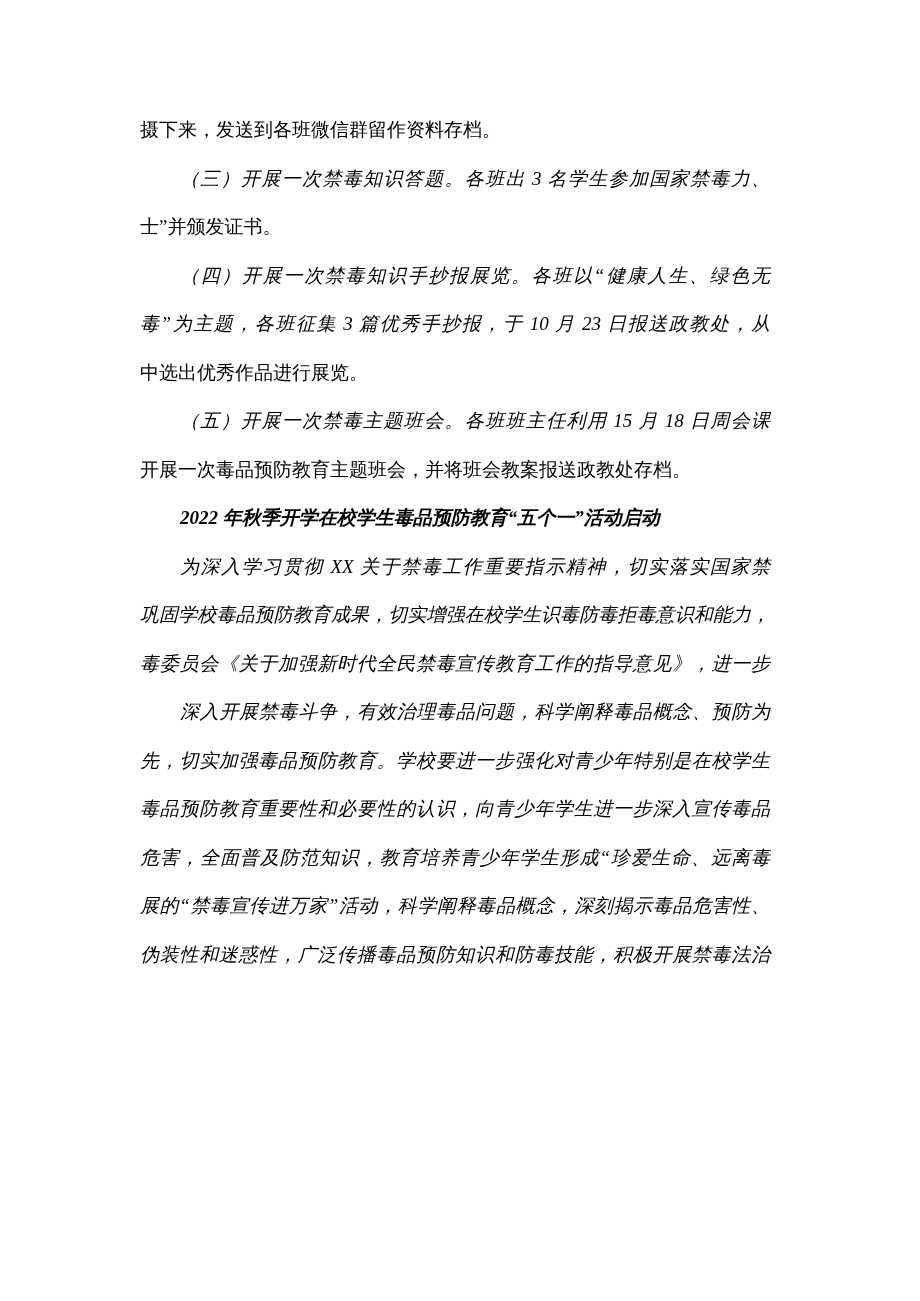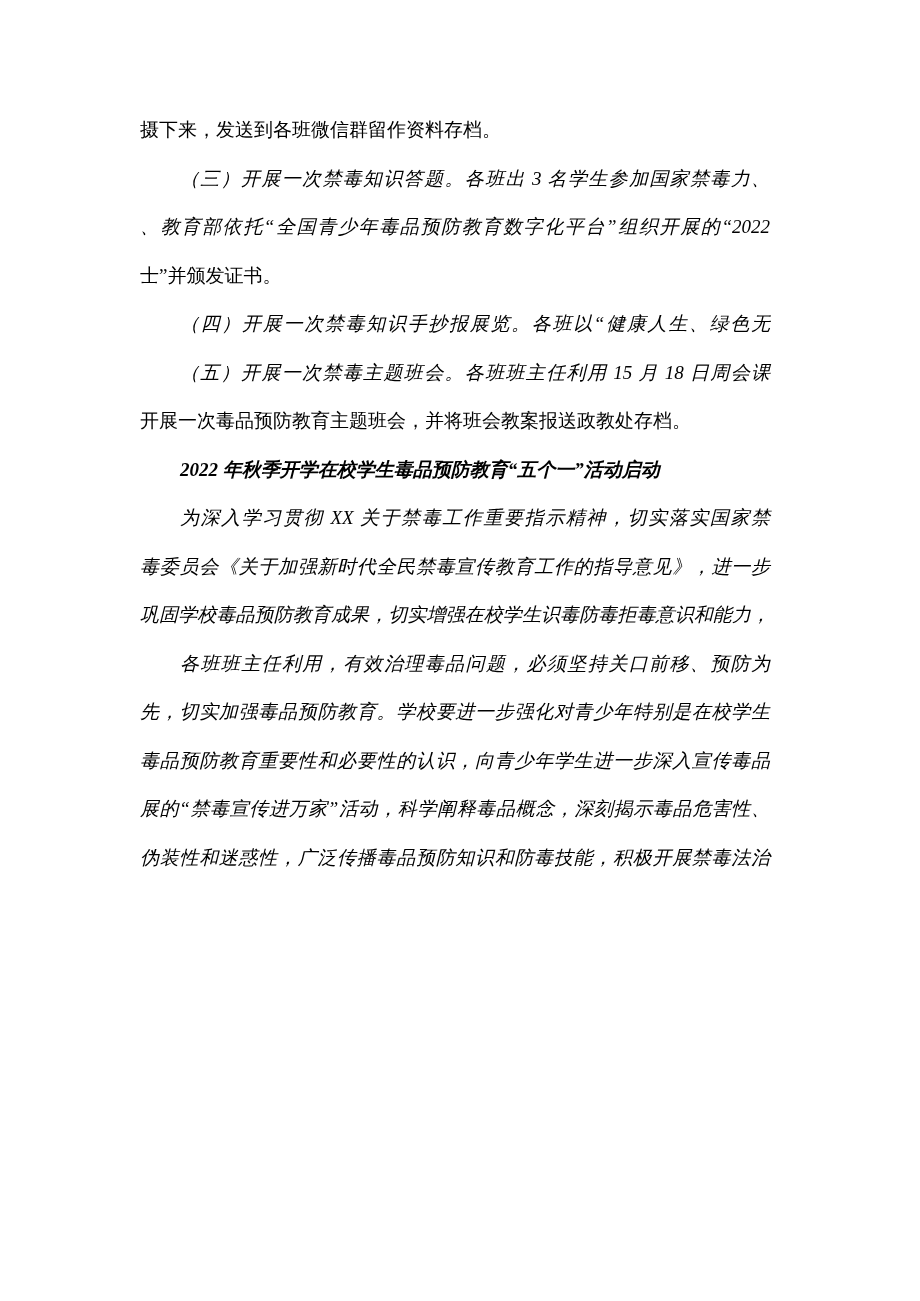--- a/index.html
+++ b/index.html
@@ -50,39 +50,41 @@
 </head>
 <body>
 
 <div class="page">
   <div class="doc" id="doc-body">
       <div class="para">
         <div class="line">摄下来，发送到各班微信群留作资料存档。</div>
       </div>
       <div class="para">
         <div class="line indent justify">（三）开展一次禁毒知识答题。各班出 3 名学生参加国家禁毒力、</div>
-        <div class="line justify">、教育部依托“全国青少年毒品预防教育数字化平台”组织开展的“2022</div>
         <div class="line">士”并颁发证书。</div>
       </div>
       <div class="para">
         <div class="line indent justify">（四）开展一次禁毒知识手抄报展览。各班以“健康人生、绿色无</div>
+        <div class="line justify">毒”为主题，各班征集 3 篇优秀手抄报，于 10 月 23 日报送政教处，从</div>
+        <div class="line">中选出优秀作品进行展览。</div>
       </div>
       <div class="para">
         <div class="line indent justify">（五）开展一次禁毒主题班会。各班班主任利用 15 月 18 日周会课</div>
         <div class="line">开展一次毒品预防教育主题班会，并将班会教案报送政教处存档。</div>
       </div>
       <div class="para bold">
         <div class="line indent">2022 年秋季开学在校学生毒品预防教育“五个一”活动启动</div>
       </div>
       <div class="para">
         <div class="line indent justify">为深入学习贯彻 XX 关于禁毒工作重要指示精神，切实落实国家禁</div>
+        <div class="line justify">巩固学校毒品预防教育成果，切实增强在校学生识毒防毒拒毒意识和能力，</div>
         <div class="line justify">毒委员会《关于加强新时代全民禁毒宣传教育工作的指导意见》，进一步</div>
-        <div class="line justify">巩固学校毒品预防教育成果，切实增强在校学生识毒防毒拒毒意识和能力，</div>
       </div>
       <div class="para">
-        <div class="line indent justify">各班班主任利用，有效治理毒品问题，必须坚持关口前移、预防为</div>
+        <div class="line indent justify">深入开展禁毒斗争，有效治理毒品问题，科学阐释毒品概念、预防为</div>
         <div class="line justify">先，切实加强毒品预防教育。学校要进一步强化对青少年特别是在校学生</div>
         <div class="line justify">毒品预防教育重要性和必要性的认识，向青少年学生进一步深入宣传毒品</div>
+        <div class="line justify">危害，全面普及防范知识，教育培养青少年学生形成“珍爱生命、远离毒</div>
         <div class="line justify">展的“禁毒宣传进万家”活动，科学阐释毒品概念，深刻揭示毒品危害性、</div>
         <div class="line justify">伪装性和迷惑性，广泛传播毒品预防知识和防毒技能，积极开展禁毒法治</div>
       </div>
     </div>
 </div>
 
 </body></html>

